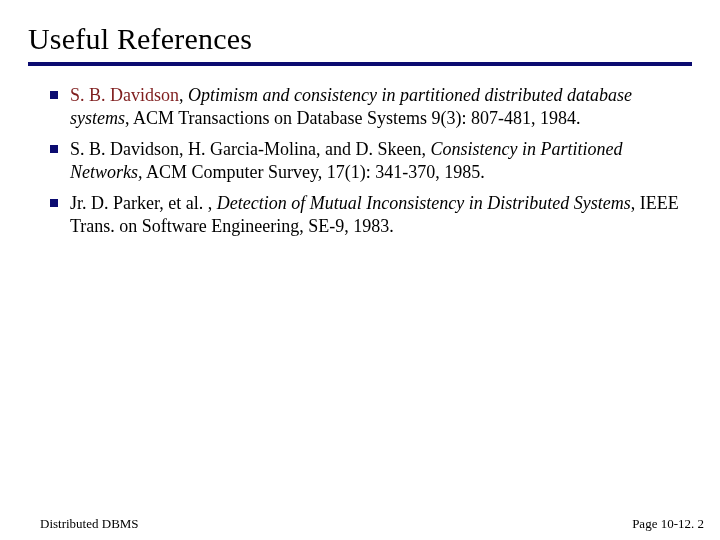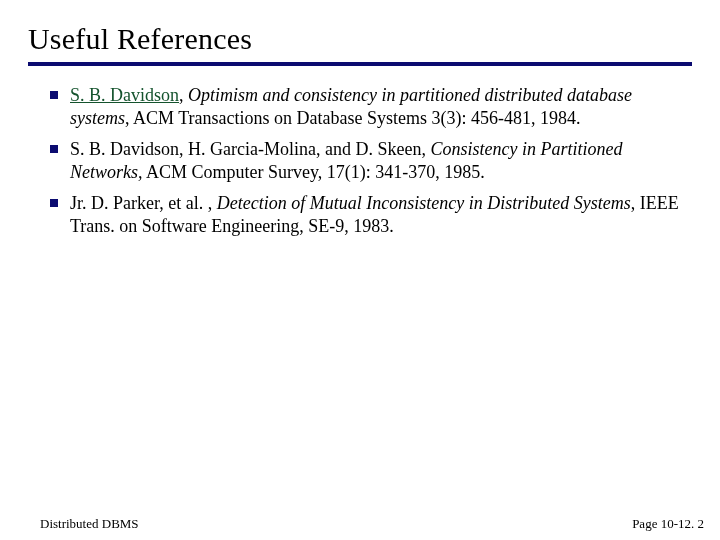--- a/index.html
+++ b/index.html
@@ -39,22 +39,21 @@
   }
   .bullet {
     position: absolute;
     left: 0;
     top: 7px;
     width: 8px;
     height: 8px;
     background: #0b0b70;
   }
   .author-link {
-    text-decoration: underline;
-    color: #14532d;
+    color: #7f1d1d;
   }
   .italic { font-style: italic; }
   .footer {
     position: absolute;
     bottom: 8px;
     left: 12px;
     width: 720px;
     padding: 0 28px;
     font-size: 13px;
     display: flex;
@@ -68,21 +67,21 @@
 </head>
 <body>
 
 <div class="slide">
   <div class="title">Useful References</div>
   <div class="rule"></div>
 
   <ul class="refs">
     <li>
       <span class="bullet"></span>
-      <span class="author-link">S. B. Davidson</span><span>, </span><span class="italic">Optimism and consistency in partitioned distributed database systems</span><span>, ACM Transactions on Database Systems 3(3): 456-481, 1984.</span>
+      <span class="author-link">S. B. Davidson</span><span>, </span><span class="italic">Optimism and consistency in partitioned distributed database systems</span><span>, ACM Transactions on Database Systems 9(3): 807-481, 1984.</span>
     </li>
     <li>
       <span class="bullet"></span>
       <span>S. B. Davidson, H. Garcia-Molina, and D. Skeen</span><span>, </span><span class="italic">Consistency in Partitioned Networks,</span><span> ACM Computer Survey, 17(1): 341-370, 1985.</span>
     </li>
     <li>
       <span class="bullet"></span>
       <span>Jr. D. Parker, et al.</span><span> , </span><span class="italic">Detection of Mutual Inconsistency in Distributed Systems</span><span>, IEEE Trans. on Software Engineering, SE-9, 1983.</span>
     </li>
   </ul>

